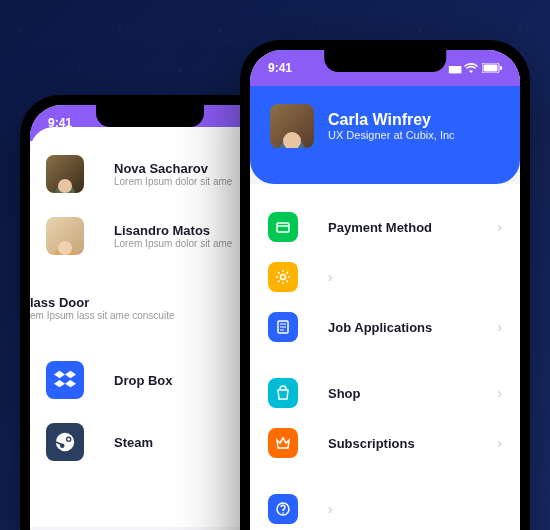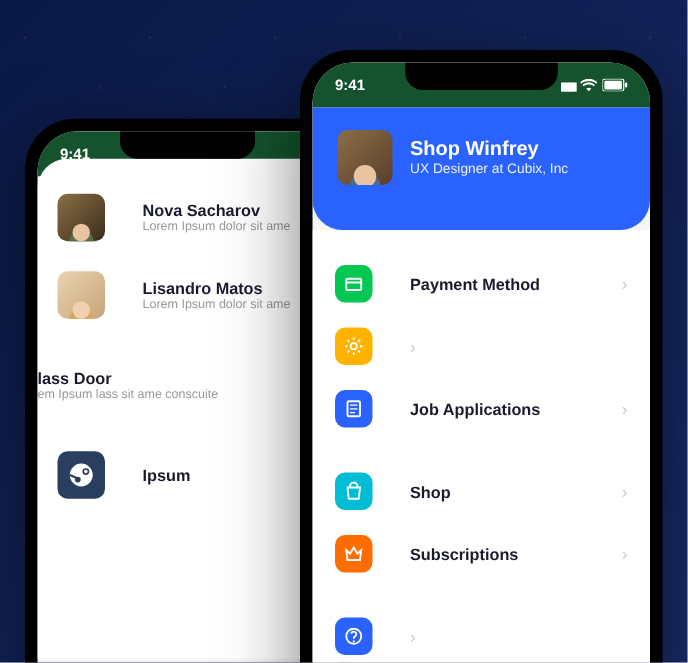--- a/index.html
+++ b/index.html
@@ -8,21 +8,21 @@
 .bg-lines::before { content: ''; position: absolute; width: 200%; height: 200%; background-image: radial-gradient(circle at 20% 30%, rgba(255,255,255,0.4) 1px, transparent 1px), radial-gradient(circle at 80% 70%, rgba(255,255,255,0.4) 1px, transparent 1px); background-size: 100px 100px; }
 
 .phone { position: absolute; border-radius: 40px; background: #000; padding: 10px; box-shadow: 0 20px 60px rgba(0,0,0,0.5); }
 .phone-left { left: 20px; top: 95px; width: 260px; height: 520px; }
 .phone-right { right: 20px; top: 40px; width: 290px; height: 580px; }
 
 .screen { background: #f5f5f7; border-radius: 32px; width: 100%; height: 100%; overflow: hidden; position: relative; }
 .notch { position: absolute; top: 0; left: 50%; transform: translateX(-50%); width: 45%; height: 22px; background: #000; border-radius: 0 0 14px 14px; z-index: 10; }
 
 .status-bar { height: 36px; display: flex; justify-content: space-between; align-items: center; padding: 0 18px; font-size: 12px; font-weight: 600; }
-.status-bar.blue { background: #14532d; color: #fff; }
+.status-bar.blue { background: #8b5cf6; color: #fff; }
 .status-icons { display: flex; gap: 4px; align-items: center; }
 .signal, .wifi, .battery { display: inline-block; }
 .signal::before { content: '▮▮▮▮'; letter-spacing: -2px; font-size: 9px; }
 
 .header { background: #2962ff; color: #fff; padding: 10px 20px 24px; }
 .header-left { text-align: center; font-size: 17px; font-weight: 600; padding: 8px 0 16px; }
 .profile-header { display: flex; align-items: center; gap: 14px; padding: 8px 0 12px; border-bottom-left-radius: 24px; border-bottom-right-radius: 24px; }
 .avatar { width: 44px; height: 44px; border-radius: 8px; background: linear-gradient(135deg, #8b6f47, #5a3d2b); position: relative; overflow: hidden; }
 .avatar::after { content: ''; position: absolute; bottom: -2px; left: 50%; transform: translateX(-50%); width: 18px; height: 18px; background: #e8c4a0; border-radius: 50%; box-shadow: 0 10px 0 4px #4a6b8a; }
 .profile-name { font-size: 16px; font-weight: 600; }
@@ -85,31 +85,41 @@
       <div class="group-gap"></div>
       <div class="list-item msg" style="padding-left:0">
         <div class="item-text">
           <div class="item-title">lass Door</div>
           <div class="item-sub">em Ipsum lass sit ame conscuite</div>
         </div>
         <span class="time-badge">2w</span>
       </div>
       <div class="group-gap"></div>
       <div class="list-item msg">
+        <div class="msg-avatar dropbox">
+          <svg viewBox="0 0 24 24" fill="#fff" width="22" height="22">
+              <path d="M6 2l6 4-6 4-6-4 6-4zm12 0l6 4-6 4-6-4 6-4zM6 12l6 4-6 4-6-4 6-4zm12 0l6 4-6 4-6-4 6-4z"></path>
+            </svg>
+        </div>
+        <div class="item-text">
+          <div class="item-title">Drop Box</div>
+        </div>
+      </div>
+      <div class="list-item msg">
         <div class="msg-avatar steam">
           <svg viewBox="0 0 24 24" fill="#fff" width="22" height="22">
               <circle cx="12" cy="12" r="10" fill="#fff"></circle>
               <circle cx="16" cy="9" r="3" fill="#2a3f5f"></circle>
               <circle cx="16" cy="9" r="1.5" fill="#fff"></circle>
               <circle cx="9" cy="16" r="2.5" fill="#2a3f5f"></circle>
               <path d="M2 12l7 3" stroke="#2a3f5f" stroke-width="2"></path>
             </svg>
         </div>
         <div class="item-text">
-          <div class="item-title">Ipsum</div>
+          <div class="item-title">Steam</div>
         </div>
       </div>
     </div>
   </div>
 </div>
 
 <div class="phone phone-right">
   <div class="screen">
     <div class="notch"></div>
     <div class="status-bar blue">
@@ -123,21 +133,21 @@
             <rect x="0" y="0" width="17" height="10" rx="2" fill="none" stroke="#fff"></rect>
             <rect x="1.5" y="1.5" width="14" height="7" rx="1"></rect>
             <rect x="18" y="3" width="2" height="4" rx="1"></rect>
           </svg>
       </span>
     </div>
     <div class="header" style="border-radius:0 0 24px 24px">
       <div class="profile-header">
         <div class="avatar"></div>
         <div>
-          <div class="profile-name">Shop Winfrey</div>
+          <div class="profile-name">Carla Winfrey</div>
           <div class="profile-sub">UX Designer at Cubix, Inc</div>
         </div>
       </div>
     </div>
     <div style="background:#fff;padding-top:18px;min-height:500px" id="profile-menu">
         <div class="list-item">
           <div class="icon-box ic-green">
             <svg viewBox="0 0 16 16">
               <rect x="2" y="4" width="12" height="9" rx="1" fill="none" stroke="#fff" stroke-width="1.5"></rect>
               <line x1="2" y1="7" x2="14" y2="7" stroke="#fff" stroke-width="1.5"></line>

